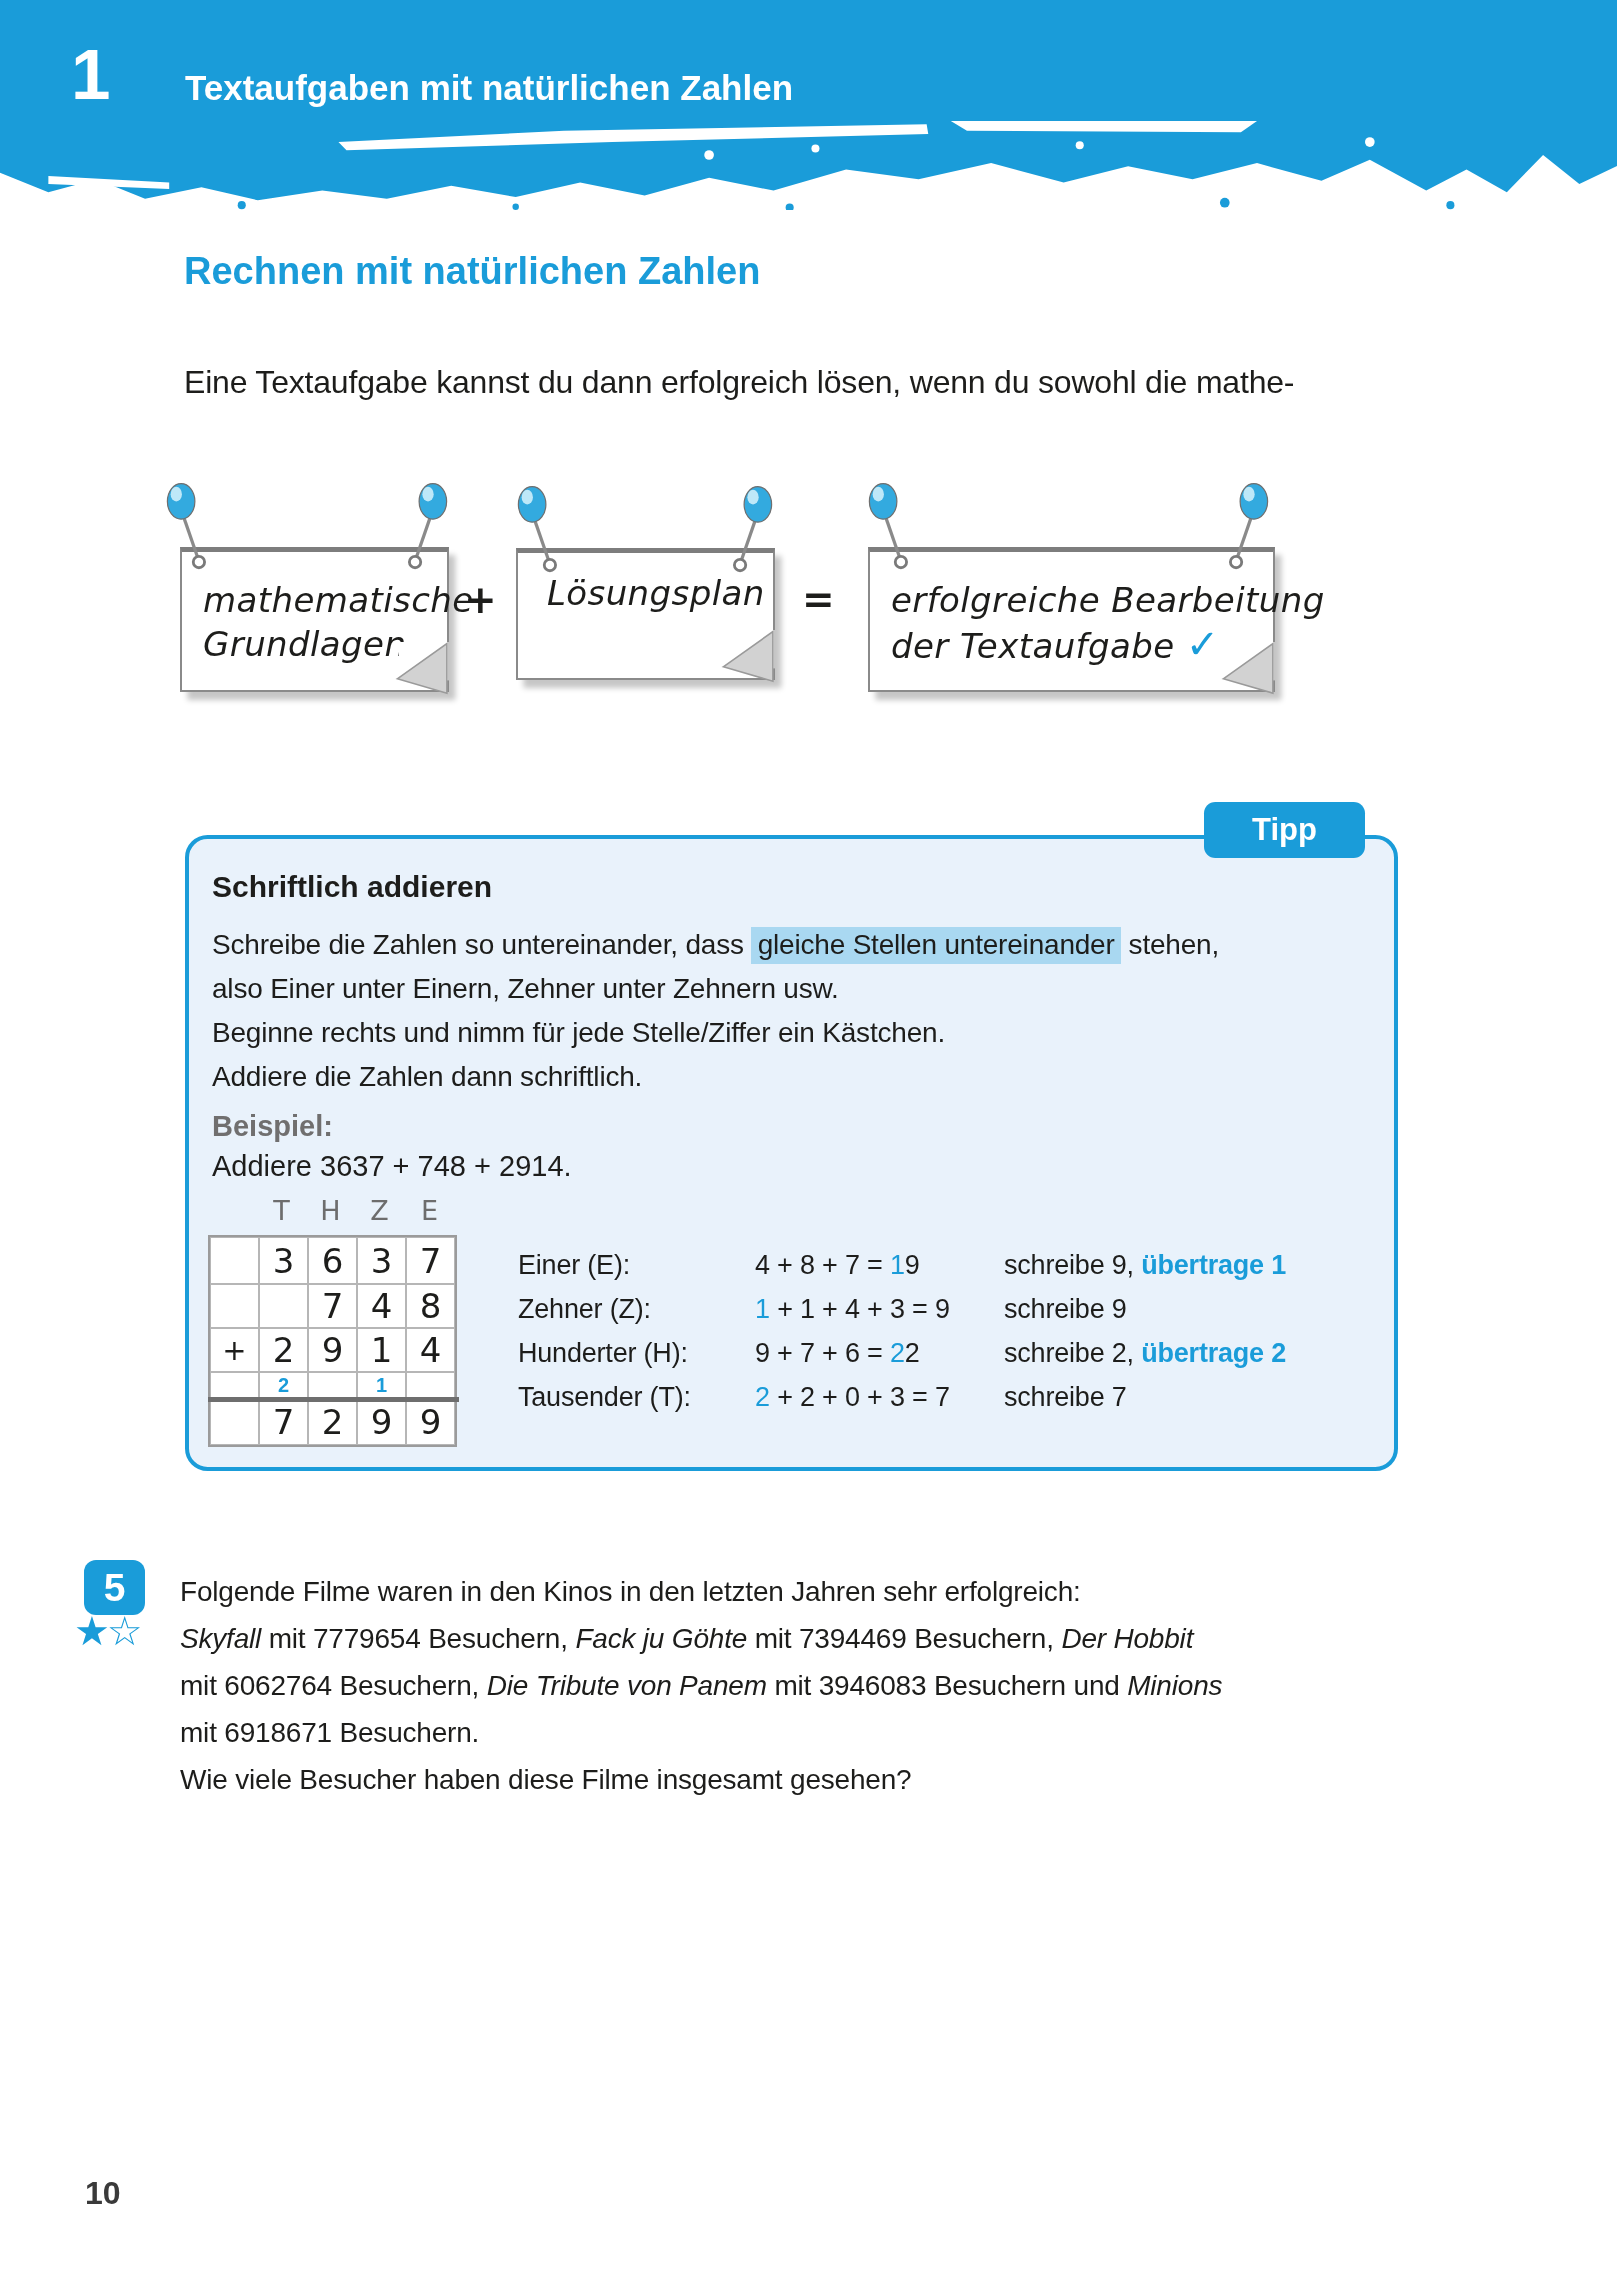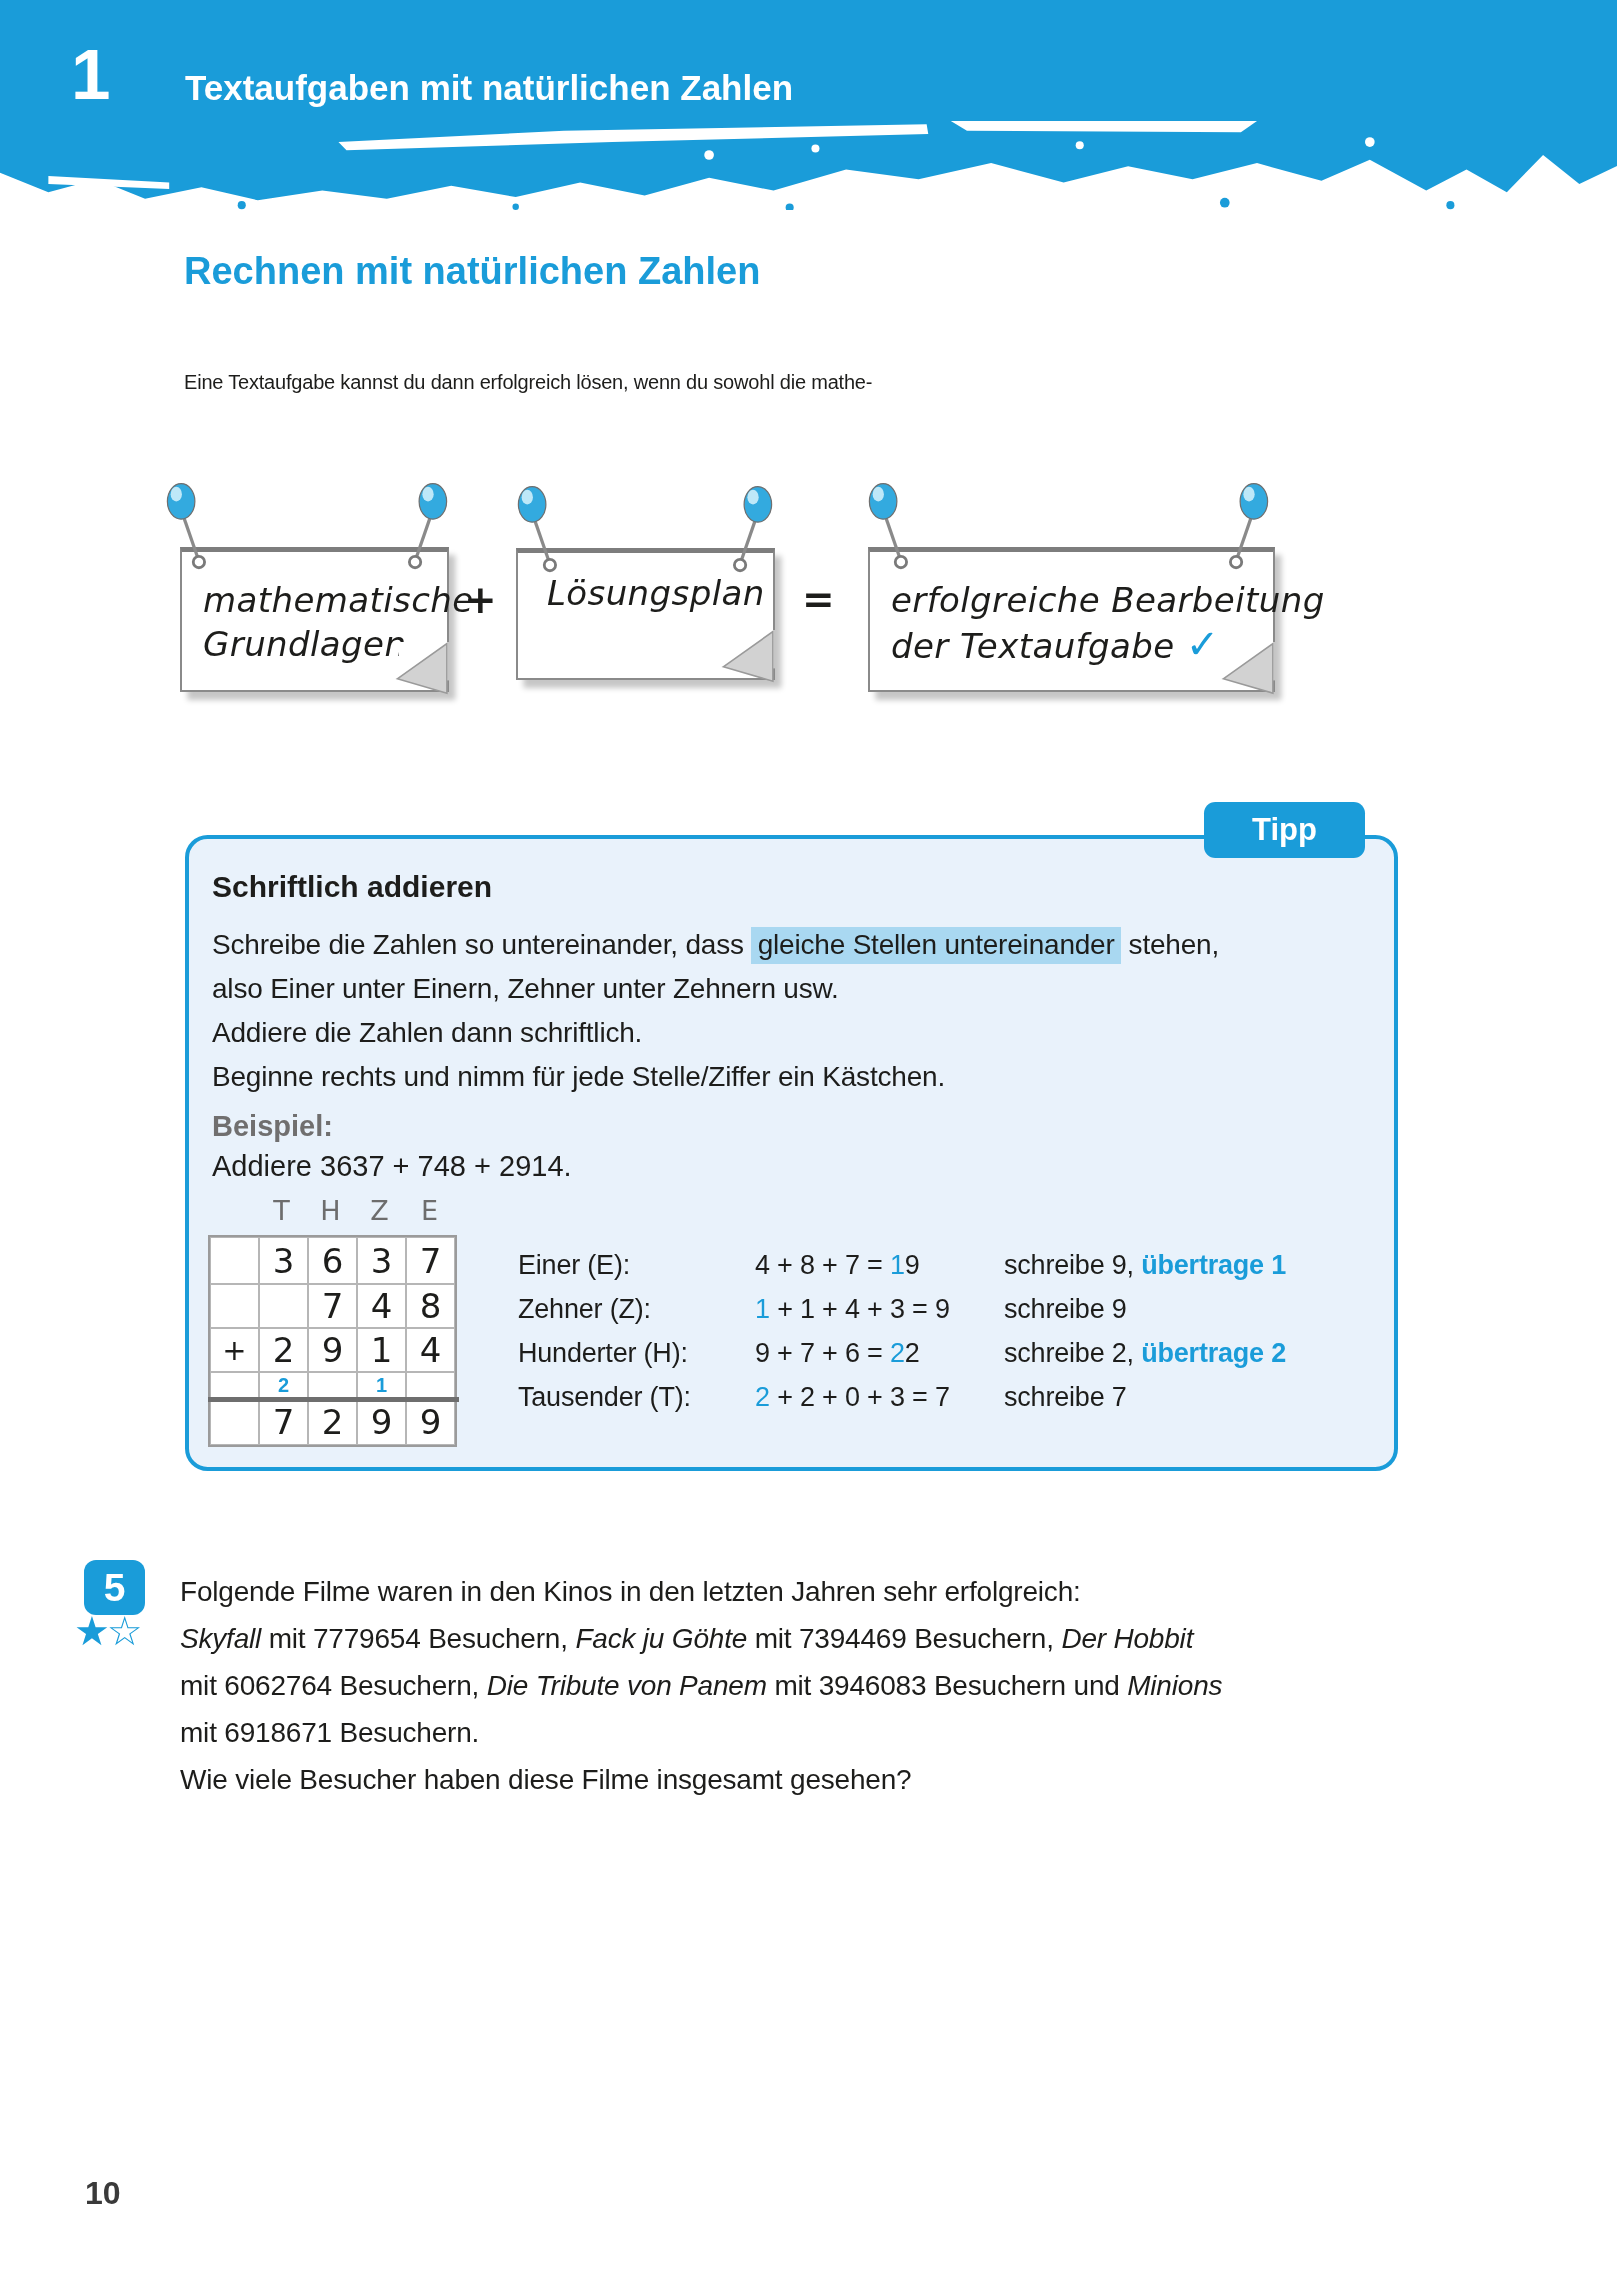--- a/index.html
+++ b/index.html
@@ -14,21 +14,21 @@
   .page{position:relative;width:1618px;height:2284px;background:#ffffff;overflow:hidden;}
 
   
   .band{position:absolute;left:0;top:0;width:1618px;height:121px;background:var(--blue);}
   .band-edge{position:absolute;left:0;top:121px;width:1618px;height:89px;display:block;}
   .chapter-num{position:absolute;left:71px;top:39px;color:#fff;font-size:71px;font-weight:bold;line-height:1;z-index:3;}
   .chapter-title{position:absolute;left:185px;top:69px;color:#fff;font-size:35px;font-weight:bold;line-height:1.1;z-index:3;}
 
   
   .heading{position:absolute;left:184px;top:250px;color:var(--blue);font-size:38px;font-weight:bold;}
-  .intro{position:absolute;left:184px;top:356px;font-size:20px;line-height:53px;letter-spacing:-0.2px;}
+  .intro{position:absolute;left:184px;top:356px;font-size:32px;line-height:53px;letter-spacing:-0.2px;}
   .intro .line{display:block;}
 
   
   .card{position:absolute;background:#fff;border:2.4px solid #8a8a8a;border-top:5.6px solid #7d7d7d;
         box-shadow:7.3px 8px 5.6px #c6c6c6;z-index:1;}
   .card .note-text{position:absolute;left:21px;top:31px;font-size:34px;line-height:44px;
         font-family:"DejaVu Sans",cursive;font-style:italic;letter-spacing:0.4px;white-space:nowrap;}
   .note-op{position:absolute;font-size:39px;font-weight:bold;font-family:"DejaVu Sans",cursive;z-index:1;}
   .check{color:var(--blue);font-weight:bold;font-style:normal;font-size:40px;}
   .pin{position:absolute;width:73px;height:93px;z-index:2;}
@@ -185,22 +185,22 @@
       </svg>
     </div>
   </div>
 
   <div class="tip-tab">Tipp</div>
   <div class="tip-box"></div>
   <div class="tip-heading">Schriftlich addieren</div>
   <div class="tip-body">
     <div class="line"><span>Schreibe die Zahlen so untereinander, dass </span><span class="hl">gleiche Stellen untereinander</span><span> stehen,</span></div>
     <div class="line"><span>also Einer unter Einern, Zehner unter Zehnern usw.</span></div>
+    <div class="line"><span>Beginne rechts und nimm für jede Stelle/Ziffer ein Kästchen.</span></div>
     <div class="line"><span>Addiere die Zahlen dann schriftlich.</span></div>
-    <div class="line"><span>Beginne rechts und nimm für jede Stelle/Ziffer ein Kästchen.</span></div>
   </div>
   <div class="example-label">Beispiel:</div>
   <div class="example-line">Addiere  3637 + 748 + 2914.</div>
 
   <div class="col-headers">
     <span style="left:49px;">T</span>
     <span style="left:98px;">H</span>
     <span style="left:147px;">Z</span>
     <span style="left:197px;">E</span>
   </div>

